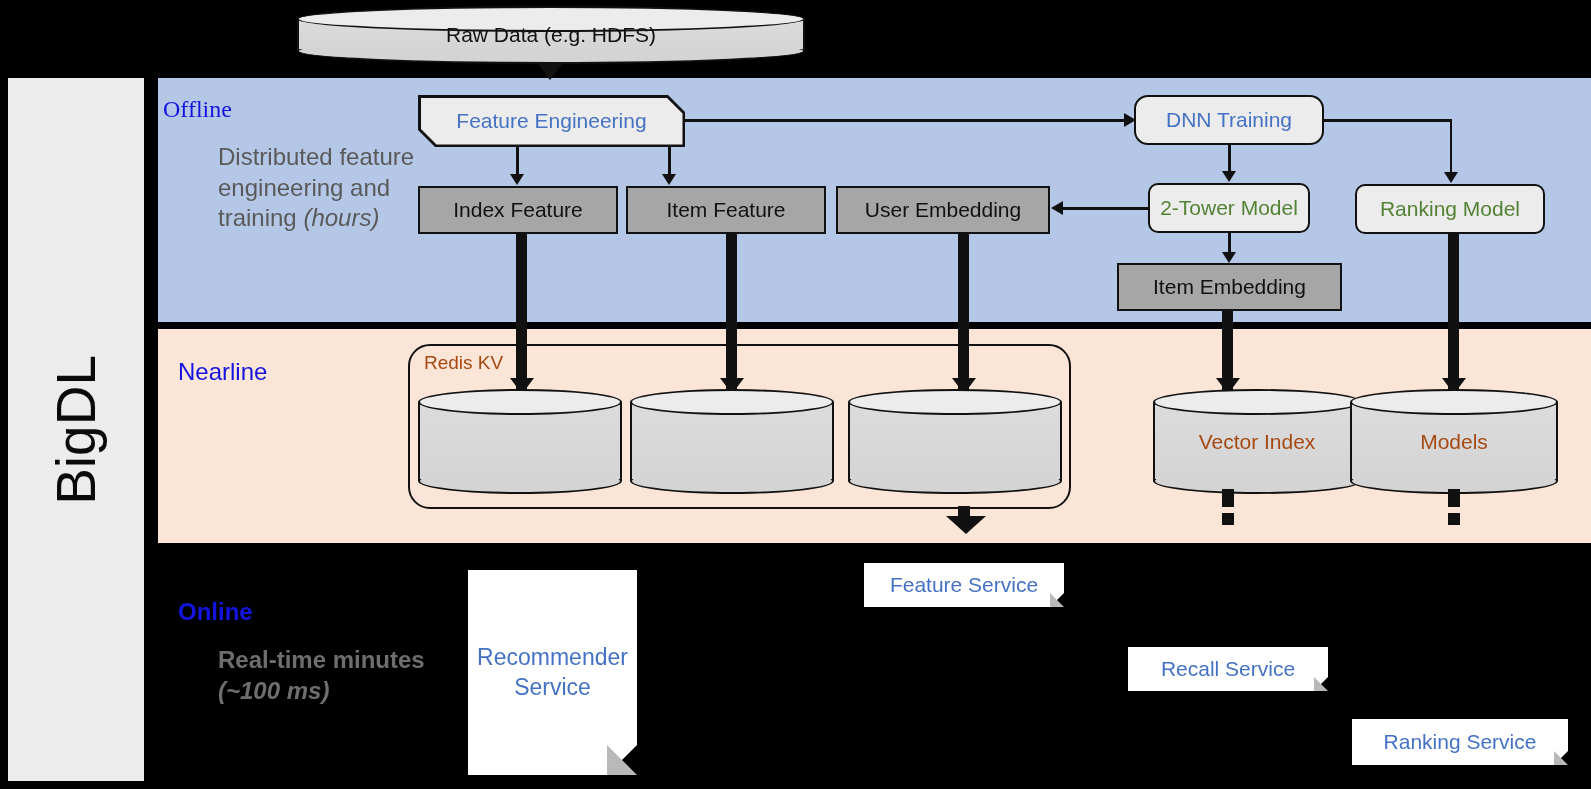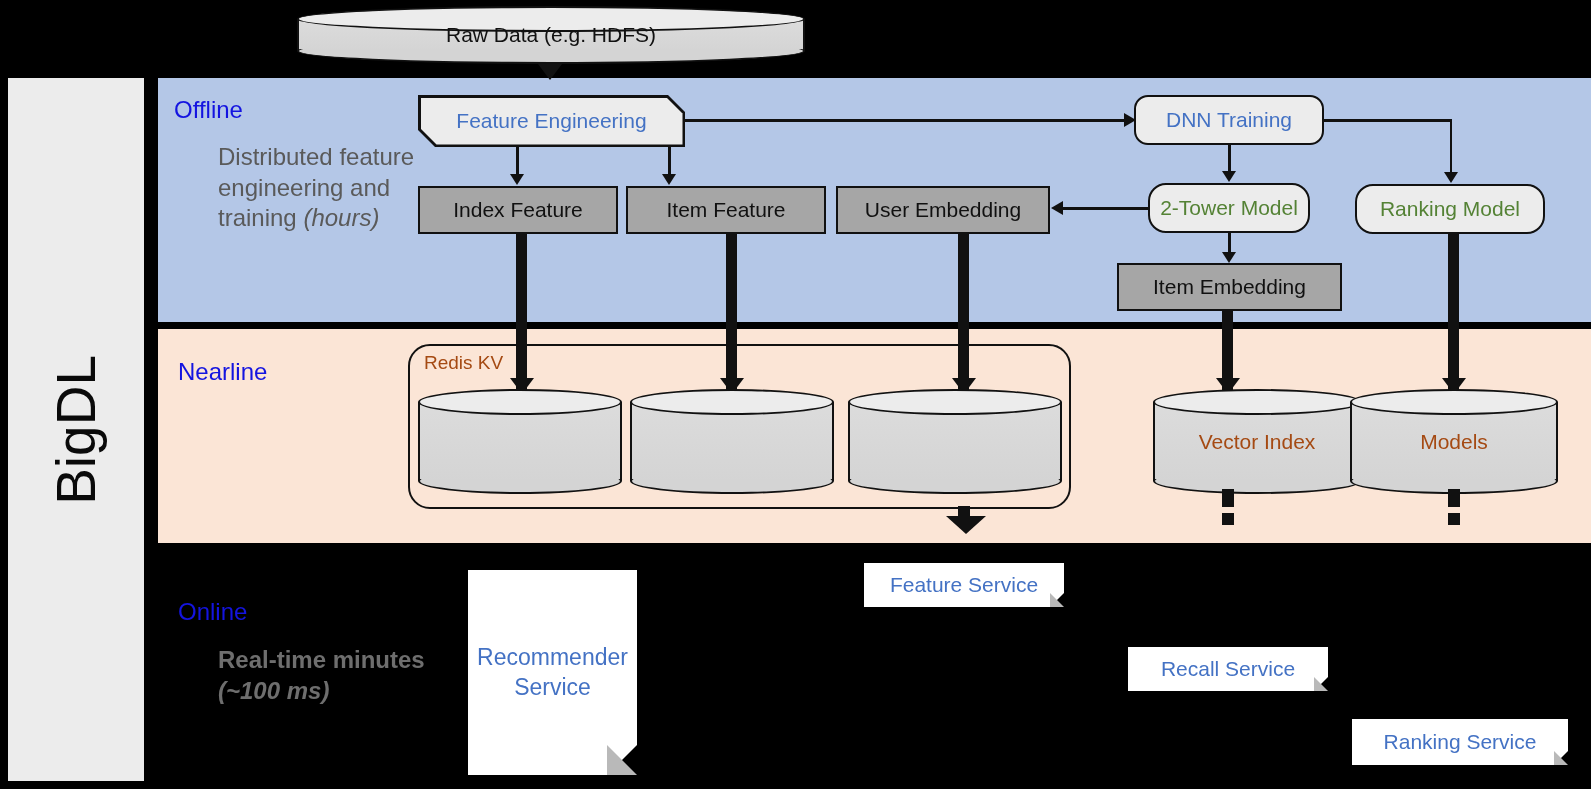--- a/index.html
+++ b/index.html
@@ -21,21 +21,21 @@
   }
   .bigdl span{
     writing-mode:vertical-rl;
     transform:rotate(180deg);
     font-size:55px;color:#0a0a0a;letter-spacing:0px;
     font-family:"Liberation Sans","DejaVu Sans",sans-serif;
   }
 
   
   .band-title{font-size:24px;color:#1414e0;font-weight:400;}
-  .band-title.online{font-weight:400;}
+  .band-title.online{font-weight:700;}
   .band-sub{font-size:24px;color:#5a5a5a;line-height:1.28;margin-left:40px;}
   .band-sub .it{font-style:italic;}
   .online .band-sub-t{color:#6e6e6e;}
 
   
   .node{box-sizing:border-box;display:flex;align-items:center;justify-content:center;text-align:center;}
 
   .gray-box{
     background:#a6a6a6;border:2px solid #111;color:#111;font-size:21px;
   }
@@ -47,21 +47,21 @@
     clip-path:polygon(0 0, calc(100% - 16px) 0, 100% 16px, 100% 100%, 16px 100%, 0 calc(100% - 16px));
   }
   .card-chamfer-border{background:#111;}
 
   
   .concave{
     background:#ececec;border:2.5px solid #111;border-radius:14px;
     color:#4472c4;font-size:21px;
   }
   .rounded-card{
-    background:#ececec;border:2.5px solid #111;border-radius:18px;
+    background:#ececec;border:2.5px solid #111;border-radius:10px;
     font-size:21px;
   }
   .green-txt{color:#548235;}
 
   
   .cyl{position:absolute;}
   .cyl .body{
     position:absolute;left:0;right:0;top:13px;bottom:13px;
     background:linear-gradient(to bottom,#dcdcdc,#d4d4d4);
     border-left:2.5px solid #111;border-right:2.5px solid #111;
@@ -143,21 +143,21 @@
   <div class="cyl" style="left:297px;top:6px;width:508px;height:58px;">
     <div class="body"></div>
     <div class="bot"></div>
     <div class="top"></div>
     <div class="lbl">Raw Data (e.g. HDFS)</div>
   </div>
 
   <div class="abs ln thin-v" style="left:549px;top:63px;height:14px;"></div>
   <div class="arw-d fat" style="left:538px;top:64px;"></div>
 
-  <div class="abs" style="left:174px;top:96px;width:200px;">
+  <div class="abs" style="left:163px;top:96px;width:200px;font-family:Liberation Serif, serif;">
     <div class="band-title">Offline</div>
   </div>
   <div class="abs band-sub" style="left:178px;top:142px;width:205px;">
     <span>Distributed feature engineering and training </span><span class="it">(hours)</span>
   </div>
 
   <div class="abs card-chamfer-border" style="left:418px;top:95px;width:267px;height:52px;
        -webkit-clip-path:polygon(0 0,calc(100% - 17px) 0,100% 17px,100% 100%,17px 100%,0 calc(100% - 17px));
        clip-path:polygon(0 0,calc(100% - 17px) 0,100% 17px,100% 100%,17px 100%,0 calc(100% - 17px));"></div>
   <div class="abs node card-chamfer" style="left:420.5px;top:97.5px;width:262px;height:47px;">

